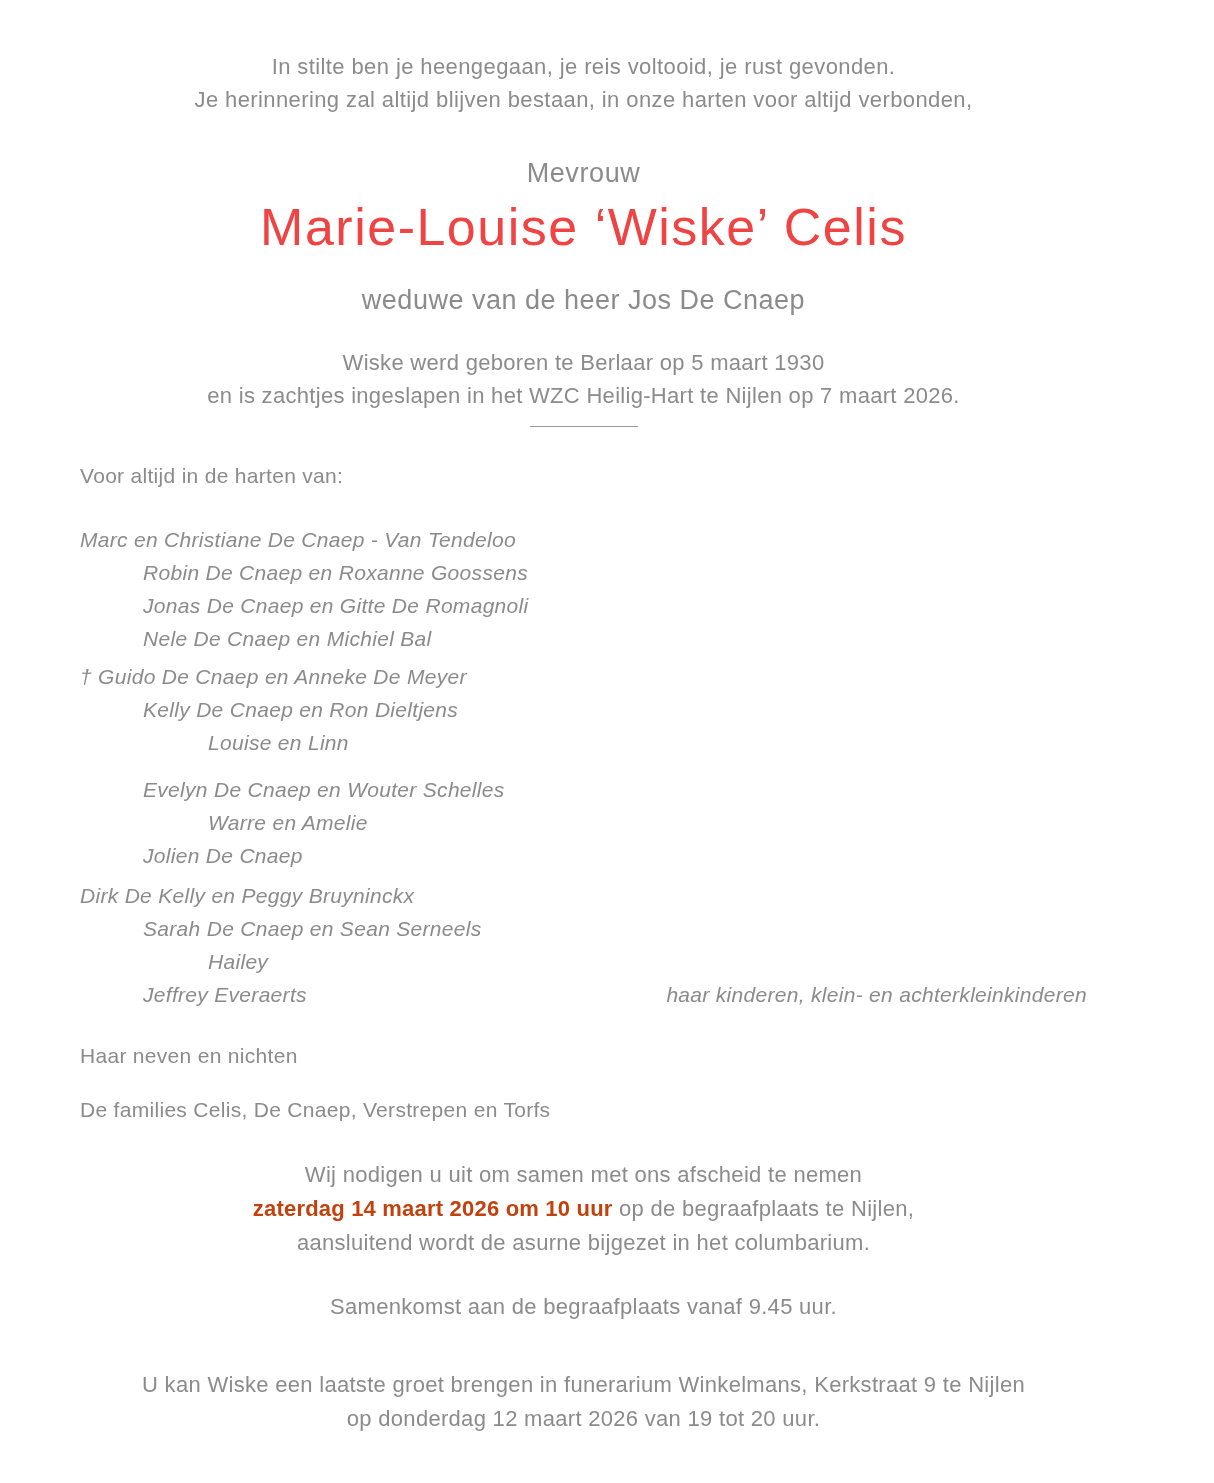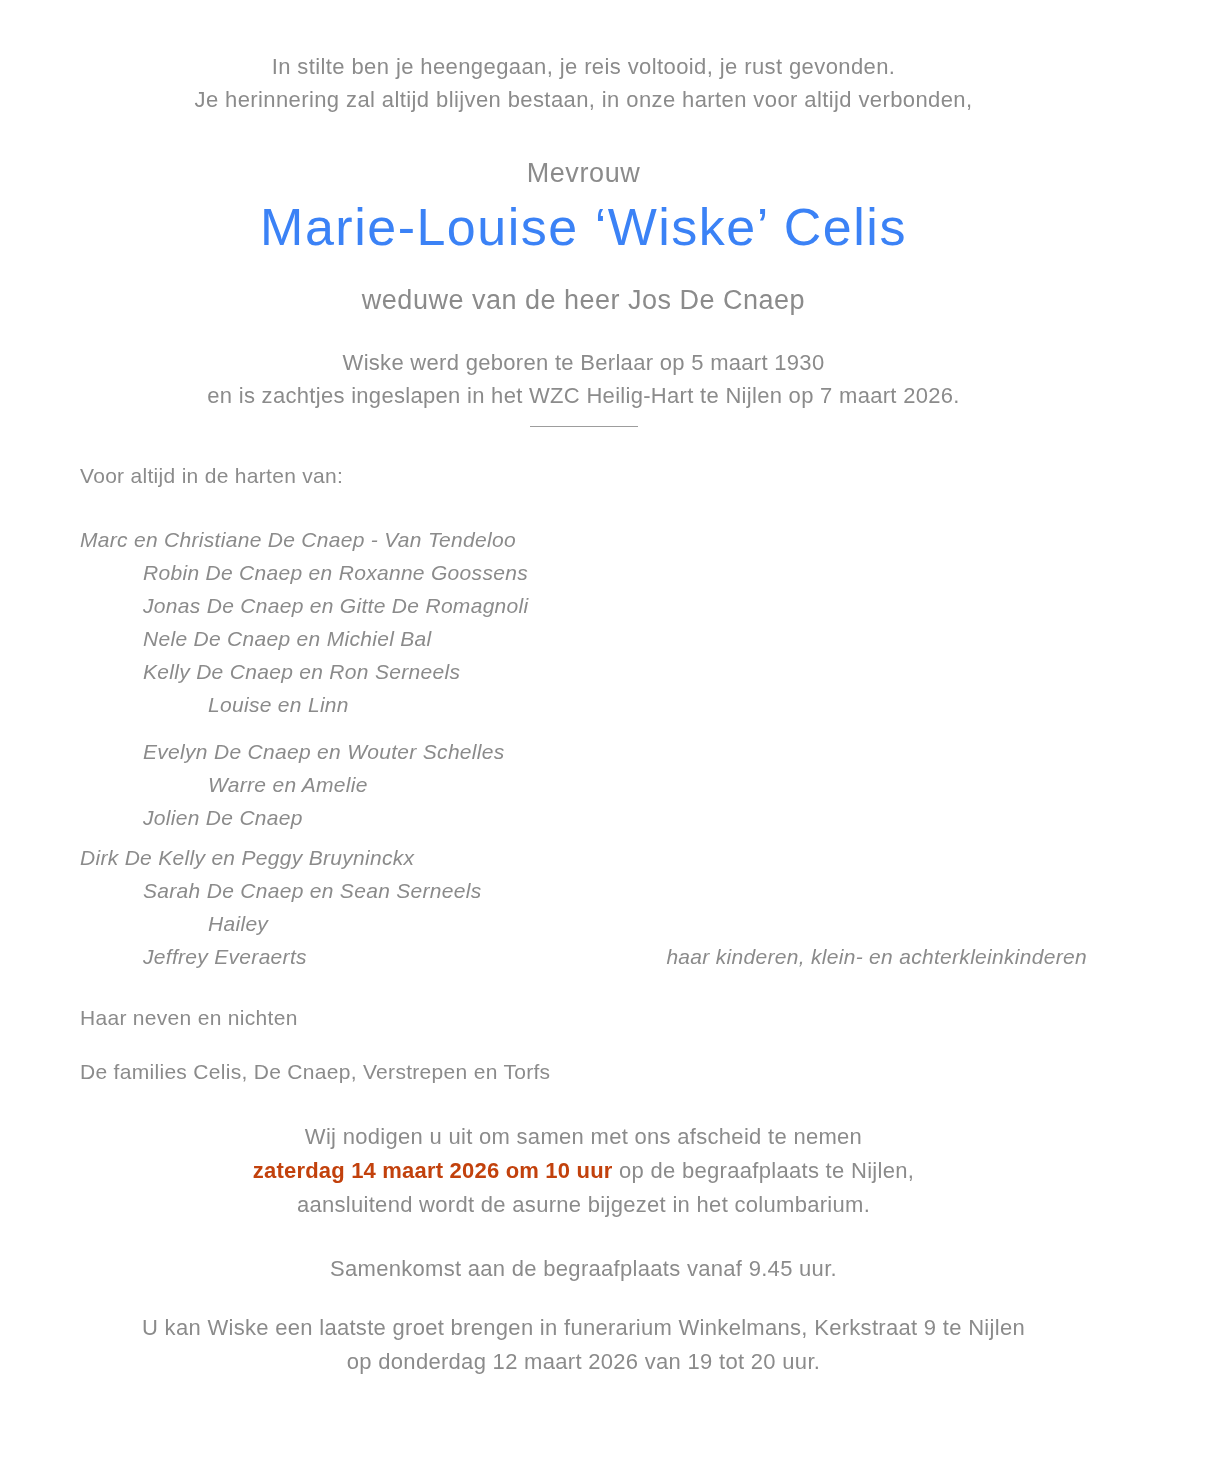--- a/index.html
+++ b/index.html
@@ -29,21 +29,21 @@
   }
   .salutation {
     margin-top: 42px;
     font-size: 27px;
     letter-spacing: 0.6px;
   }
   .deceased-name {
     margin-top: 8px;
     font-size: 52px;
     letter-spacing: 1.5px;
-    color: #3b82f6;
+    color: #ef4444;
     font-weight: 400;
   }
   .relation {
     margin-top: 28px;
     font-size: 27px;
     letter-spacing: 0.5px;
   }
   .life-lines {
     margin-top: 30px;
     font-size: 22px;
@@ -91,21 +91,21 @@
     font-weight: 700;
     color: #c2410c;
     letter-spacing: 0.2px;
   }
   .gathering-line {
     margin-top: 34px;
     font-size: 22px;
     letter-spacing: 0.3px;
   }
   .visitation-block {
-    margin-top: 29px;
+    margin-top: 48px;
     font-size: 22px;
     line-height: 34px;
     letter-spacing: 0.3px;
   }
 </style>
 </head>
 <body>
 
 <div class="page">
 
@@ -127,21 +127,22 @@
 
   <hr class="divider">
 
   <div class="family-intro">Voor altijd in de harten van:</div>
 
   <div class="family-list">
     <div class="fline">Marc en Christiane De Cnaep - Van Tendeloo</div>
     <div class="fline ind-1">Robin De Cnaep en Roxanne Goossens</div>
     <div class="fline ind-1">Jonas De Cnaep en Gitte De Romagnoli</div>
     <div class="fline ind-1">Nele De Cnaep en Michiel Bal</div>
-    <div class="fline ind-1">Kelly De Cnaep en Ron Serneels</div>
+    <div class="fline gap-sm">† Guido De Cnaep en Anneke De Meyer</div>
+    <div class="fline ind-1">Kelly De Cnaep en Ron Dieltjens</div>
     <div class="fline ind-2">Louise en Linn</div>
     <div class="fline ind-1 gap-md">Evelyn De Cnaep en Wouter Schelles</div>
     <div class="fline ind-2">Warre en Amelie</div>
     <div class="fline ind-1">Jolien De Cnaep</div>
     <div class="fline gap-xs">Dirk De Kelly en Peggy Bruyninckx</div>
     <div class="fline ind-1">Sarah De Cnaep en Sean Serneels</div>
     <div class="fline ind-2">Hailey</div>
     <div class="fline split-row">
       <span class="ind-1">Jeffrey Everaerts</span>
       <span>haar kinderen, klein- en achterkleinkinderen</span>

